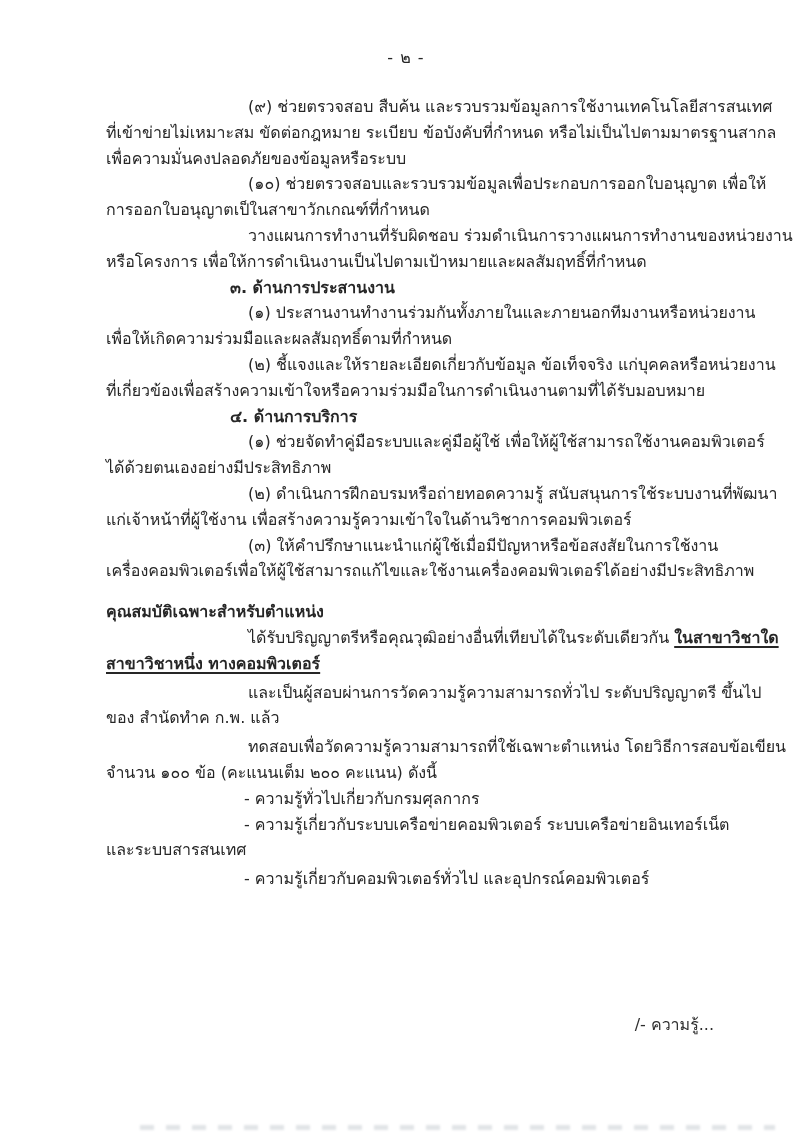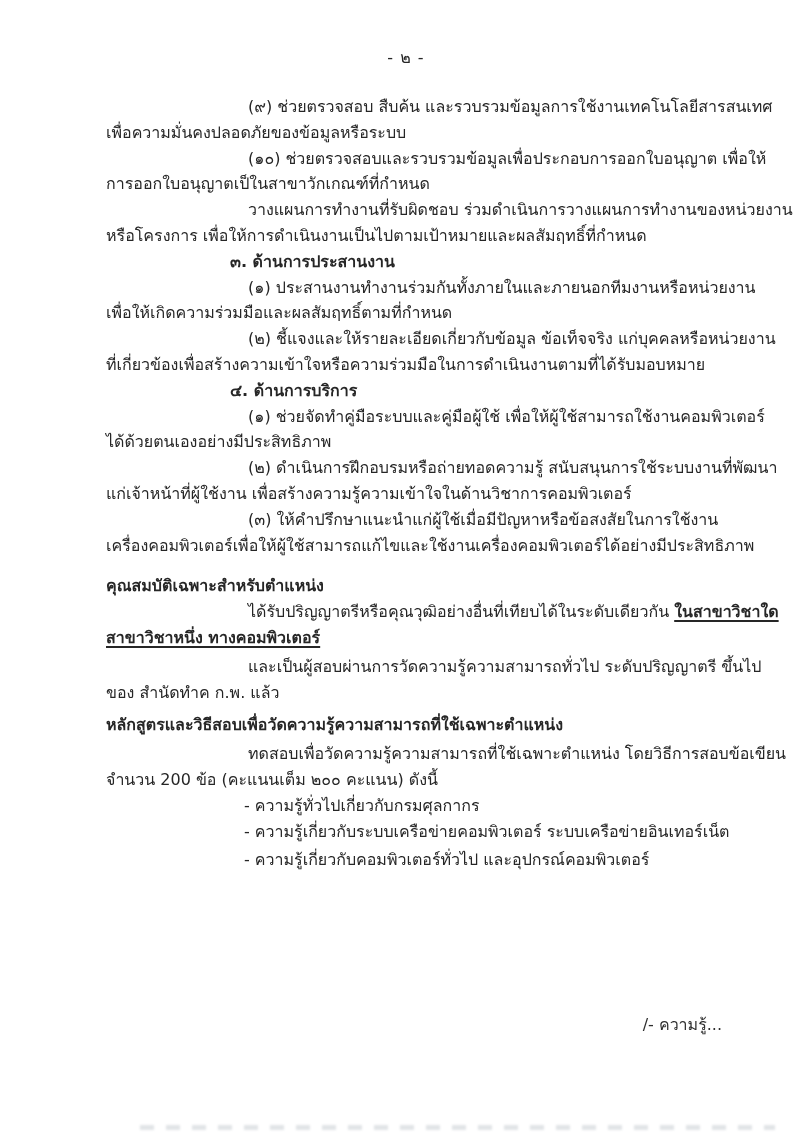--- a/index.html
+++ b/index.html
@@ -49,21 +49,21 @@
   .seg-normal { font-weight: inherit; }
   .seg-bu {
     font-weight: 700;
     text-decoration: underline;
     text-underline-offset: 3px;
     text-decoration-thickness: 1.5px;
   }
   .footer-note {
     position: absolute;
     top: 1012px;
-    right: 78px;
+    right: 86px;
     font-size: 16px;
     color: #2e2e2e;
   }
   
   .scan-artifact {
     position: absolute;
     left: 140px;
     right: 25px;
     bottom: 2px;
     height: 5px;
@@ -76,20 +76,21 @@
   }
 </style>
 </head>
 <body>
 
 <div class="page">
   <div class="content">
     <div class="page-number">- ๒ -</div>
     <div>
         <div class="doc-line l-para"><span class="seg-normal">(๙) ช่วยตรวจสอบ สืบค้น และรวบรวมข้อมูลการใช้งานเทคโนโลยีสารสนเทศ</span></div>
+        <div class="doc-line l-flush"><span class="seg-normal">ที่เข้าข่ายไม่เหมาะสม ขัดต่อกฎหมาย ระเบียบ ข้อบังคับที่กำหนด หรือไม่เป็นไปตามมาตรฐานสากล</span></div>
         <div class="doc-line l-flush"><span class="seg-normal">เพื่อความมั่นคงปลอดภัยของข้อมูลหรือระบบ</span></div>
         <div class="doc-line l-para"><span class="seg-normal">(๑๐) ช่วยตรวจสอบและรวบรวมข้อมูลเพื่อประกอบการออกใบอนุญาต เพื่อให้</span></div>
         <div class="doc-line l-flush"><span class="seg-normal">การออกใบอนุญาตเป็ในสาขาวักเกณฑ์ที่กำหนด</span></div>
         <div class="doc-line l-para"><span class="seg-normal">วางแผนการทำงานที่รับผิดชอบ ร่วมดำเนินการวางแผนการทำงานของหน่วยงาน</span></div>
         <div class="doc-line l-flush"><span class="seg-normal">หรือโครงการ เพื่อให้การดำเนินงานเป็นไปตามเป้าหมายและผลสัมฤทธิ์ที่กำหนด</span></div>
         <div class="doc-line l-section"><span class="seg-normal">๓. ด้านการประสานงาน</span></div>
         <div class="doc-line l-para"><span class="seg-normal">(๑) ประสานงานทำงานร่วมกันทั้งภายในและภายนอกทีมงานหรือหน่วยงาน</span></div>
         <div class="doc-line l-flush"><span class="seg-normal">เพื่อให้เกิดความร่วมมือและผลสัมฤทธิ์ตามที่กำหนด</span></div>
         <div class="doc-line l-para"><span class="seg-normal">(๒) ชี้แจงและให้รายละเอียดเกี่ยวกับข้อมูล ข้อเท็จจริง แก่บุคคลหรือหน่วยงาน</span></div>
         <div class="doc-line l-flush"><span class="seg-normal">ที่เกี่ยวข้องเพื่อสร้างความเข้าใจหรือความร่วมมือในการดำเนินงานตามที่ได้รับมอบหมาย</span></div>
@@ -98,25 +99,25 @@
         <div class="doc-line l-flush"><span class="seg-normal">ได้ด้วยตนเองอย่างมีประสิทธิภาพ</span></div>
         <div class="doc-line l-para"><span class="seg-normal">(๒) ดำเนินการฝึกอบรมหรือถ่ายทอดความรู้ สนับสนุนการใช้ระบบงานที่พัฒนา</span></div>
         <div class="doc-line l-flush"><span class="seg-normal">แก่เจ้าหน้าที่ผู้ใช้งาน เพื่อสร้างความรู้ความเข้าใจในด้านวิชาการคอมพิวเตอร์</span></div>
         <div class="doc-line l-para"><span class="seg-normal">(๓) ให้คำปรึกษาแนะนำแก่ผู้ใช้เมื่อมีปัญหาหรือข้อสงสัยในการใช้งาน</span></div>
         <div class="doc-line l-flush"><span class="seg-normal">เครื่องคอมพิวเตอร์เพื่อให้ผู้ใช้สามารถแก้ไขและใช้งานเครื่องคอมพิวเตอร์ได้อย่างมีประสิทธิภาพ</span></div>
         <div class="doc-line l-heading gap-lg"><span class="seg-normal">คุณสมบัติเฉพาะสำหรับตำแหน่ง</span></div>
         <div class="doc-line l-para"><span class="seg-normal">ได้รับปริญญาตรีหรือคุณวุฒิอย่างอื่นที่เทียบได้ในระดับเดียวกัน </span><span class="seg-bu">ในสาขาวิชาใด</span></div>
         <div class="doc-line l-flush"><span class="seg-bu">สาขาวิชาหนึ่ง ทางคอมพิวเตอร์</span></div>
         <div class="doc-line l-para gap-sm"><span class="seg-normal">และเป็นผู้สอบผ่านการวัดความรู้ความสามารถทั่วไป ระดับปริญญาตรี ขึ้นไป</span></div>
         <div class="doc-line l-flush"><span class="seg-normal">ของ สำนัดทำค ก.พ. แล้ว</span></div>
-        <div class="doc-line l-heading gap-md"><span class="seg-normal">หลักสูตรและวิธีสอบเพื่อวัดความรู้ความสามารถที่ใช้เฉพาะตำแหน่ง</span></div>
         <div class="doc-line l-para gap-sm"><span class="seg-normal">ทดสอบเพื่อวัดความรู้ความสามารถที่ใช้เฉพาะตำแหน่ง โดยวิธีการสอบข้อเขียน</span></div>
-        <div class="doc-line l-flush"><span class="seg-normal">จำนวน 200 ข้อ (คะแนนเต็ม ๒๐๐ คะแนน) ดังนี้</span></div>
+        <div class="doc-line l-flush"><span class="seg-normal">จำนวน ๑๐๐ ข้อ (คะแนนเต็ม ๒๐๐ คะแนน) ดังนี้</span></div>
         <div class="doc-line l-bullet"><span class="seg-normal">-  ความรู้ทั่วไปเกี่ยวกับกรมศุลกากร</span></div>
         <div class="doc-line l-bullet"><span class="seg-normal">-  ความรู้เกี่ยวกับระบบเครือข่ายคอมพิวเตอร์ ระบบเครือข่ายอินเทอร์เน็ต</span></div>
+        <div class="doc-line l-flush"><span class="seg-normal">และระบบสารสนเทศ</span></div>
         <div class="doc-line l-bullet gap-sm"><span class="seg-normal">-  ความรู้เกี่ยวกับคอมพิวเตอร์ทั่วไป และอุปกรณ์คอมพิวเตอร์</span></div>
       </div>
   </div>
 
   <div class="footer-note">/-  ความรู้...</div>
 
   <div class="scan-artifact"></div>
 </div>
 
 </body></html>

